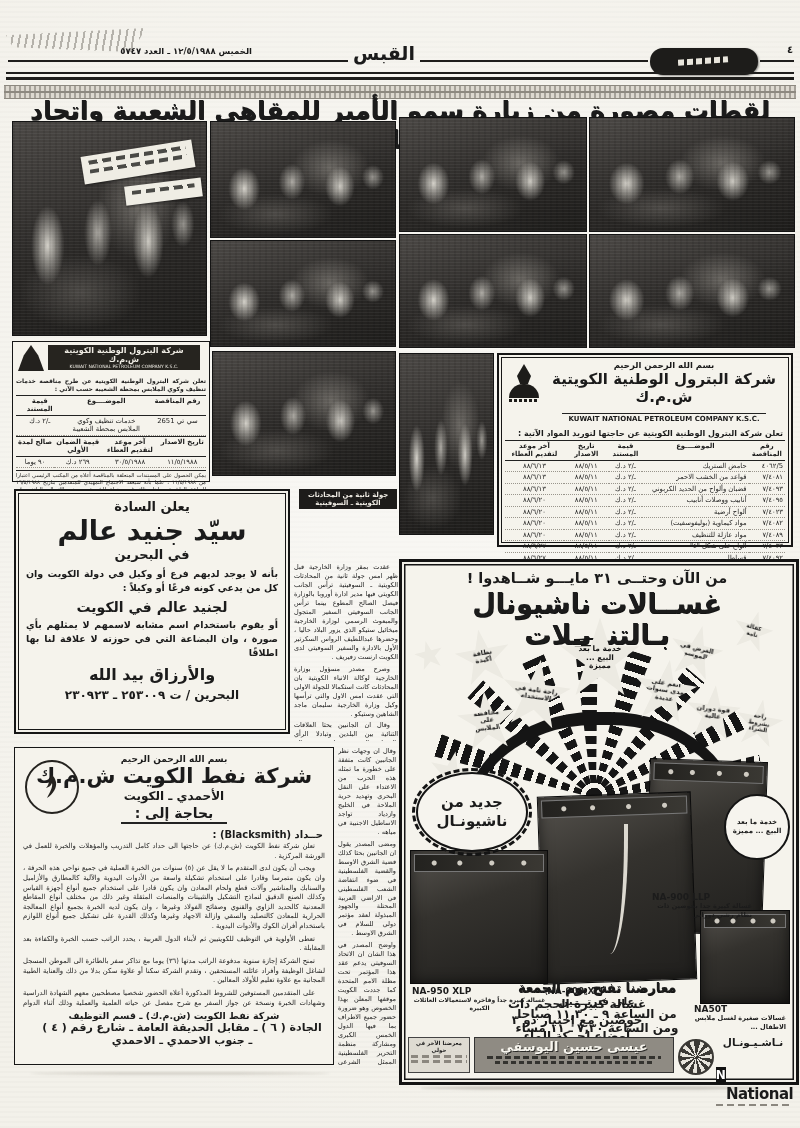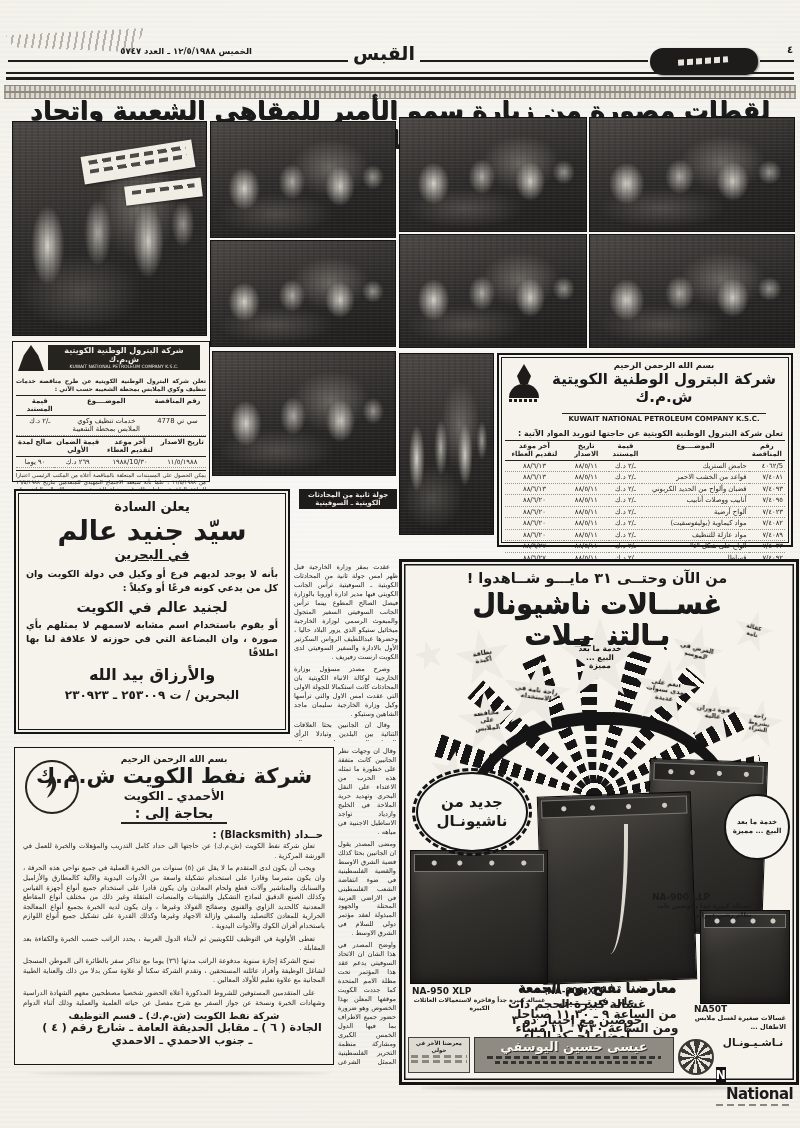--- a/index.html
+++ b/index.html
@@ -103,31 +103,31 @@
       <div style="margin-right:6px;margin-left:32px;background:#26241f;color:#efece4;text-align:center;padding:1px 0;">
         <div class="b" style="font-size:8px;">شركة البترول الوطنية الكويتية ش.م.ك</div>
         <div style="font-size:4.5px;direction:ltr;">KUWAIT NATIONAL PETROLEUM COMPANY  K.S.C.</div>
       </div>
     </div>
     <div class="b jt" style="font-size:6px;line-height:1.3;margin-top:2px;">تعلن شركة البترول الوطنية الكويتية عن طرح مناقصة خدمات تنظيف وكوي الملابس بمحطة الشعيبة حسب الآتي :</div>
     <div class="kt" style="grid-template-columns:30% 45% 25%;margin-top:2px;">
       <span class="hd c">رقم المناقصة</span>
       <span class="hd c">الموضــــوع</span>
       <span class="hd c">قيمة المستند</span>
-      <span class="cl c">سي تي 4778</span>
+      <span class="cl c">سي تي 2651</span>
       <span class="cl c">خدمات تنظيف وكوي الملابس بمحطة الشعيبة</span>
       <span class="cl c">ـ/٢ د.ك</span>
     </div>
     <div class="kt" style="grid-template-columns:25% 30% 25% 20%;">
       <span class="hd c">تاريخ الاصدار</span>
       <span class="hd c">آخر موعد لتقديم العطاء</span>
       <span class="hd c">قيمة الضمان الأولي</span>
       <span class="hd c">صالح لمدة</span>
       <span class="cl c">١١/٥/١٩٨٨</span>
-      <span class="cl c">٣٠/10/١٩٨٨</span>
+      <span class="cl c">٣٠/٥/١٩٨٨</span>
       <span class="cl c">٢٦٩ د.ك</span>
       <span class="cl c">٩٠ يوما</span>
     </div>
     <div class="jt" style="font-size:5.4px;line-height:1.3;margin-top:2px;border-top:1px solid #222;padding-top:1px;">يمكن الحصول على المستندات المتعلقة بالمناقصة أعلاه من المكتب الرئيسي اعتبارا من ١١/٥/١٩٨٨ ، علما بأنه سيعقد الاجتماع التمهيدي للمتقدمين بتاريخ ١٦/٥/١٩٨٨ الساعة العاشرة صباحا وذلك في محطة الشعيبة ، يرجى الاتصال بالهاتف رقم ٣٢٦٩٠٥٤ ـ داخلي ٤٣٩٠ لتسهيل تصاريح الدخول .</div>
   </div>
 
   <div class="abs frame2 rtl" style="left:497px;top:353px;width:296px;height:194px;padding:5px 6px;box-sizing:border-box;">
     <div style="position:relative;">
       <div style="position:absolute;left:4px;top:4px;width:30px;height:38px;">
         <div style="position:absolute;left:8px;top:0;width:14px;height:20px;background:#1d1c1a;clip-path:polygon(50% 0,100% 60%,78% 100%,22% 100%,0 60%);"></div>
@@ -213,21 +213,21 @@
   <div class="abs rtl jt" style="left:338px;top:747px;width:58px;height:318px;font-size:6.5px;line-height:1.38;overflow:hidden;">
     <p>وقال ان وجهات نظر الجانبين كانت متفقة على خطورة ما تمثله هذه الحرب من الاعتداء على النقل البحري وتهديد حرية الملاحة في الخليج وازدياد تواجد الاساطيل الاجنبية في مياهه .</p>
     <p>ومضى المصدر يقول ان الجانبين بحثا كذلك قضية الشرق الاوسط والقضية الفلسطينية في ضوء انتفاضة الشعب الفلسطيني في الاراضي العربية المحتلة والجهود المبذولة لعقد مؤتمر دولي للسلام في الشرق الاوسط .</p>
     <p>واوضح المصدر في هذا الشان ان الاتحاد السوفيتي يدعم عقد هذا المؤتمر تحت مظلة الامم المتحدة كما جددت الكويت موقفها المعلن بهذا الخصوص وهو ضرورة حضور جميع الاطراف بما فيها الدول الخمس الكبرى ومشاركة منظمة التحرير الفلسطينية الممثل الشرعي والوحيد للشعب الفلسطيني .</p>
 
   </div>
 
   <div class="abs frame2 rtl c" style="left:14px;top:489px;width:276px;height:245px;padding:8px 10px;box-sizing:border-box;">
     <div class="b" style="font-size:13px;">يعلن السادة</div>
     <div class="b" style="font-size:27px;letter-spacing:2px;margin-top:1px;">سيّد جنيد عالم</div>
-    <div class="b" style="font-size:13px;text-decoration:underline;margin-top:1px;">في البحرين</div>
+    <div class="b" style="font-size:13px;margin-top:1px;">في البحرين</div>
     <div class="b jt" style="font-size:9.5px;line-height:1.5;margin-top:5px;">بأنه لا يوجد لديهم فرع أو وكيل في دولة الكويت وان كل من يدعي كونه فرعًا أو وكيلاً :</div>
     <div class="b" style="font-size:14px;margin-top:3px;">لجنيد عالم في الكويت</div>
     <div class="b jt" style="font-size:9.5px;line-height:1.5;margin-top:3px;">أو يقوم باستخدام اسم مشابه لاسمهم لا يمثلهم بأي صورة ، وان البضاعة التي في حوزته لا علاقة لنا بها اطلاقًا</div>
     <div class="b" style="font-size:16px;margin-top:5px;">والأرزاق بيد الله</div>
     <div class="b" style="font-size:12px;margin-top:4px;">البحرين / ت ٢٥٣٠٠٩ ـ ٢٣٠٩٢٣</div>
   </div>
 
   <div class="abs frame1 rtl" style="left:14px;top:747px;width:320px;height:318px;padding:6px 8px;box-sizing:border-box;">
     <div style="position:absolute;left:10px;top:12px;width:50px;height:50px;border:2px solid #25231f;border-radius:50%;display:flex;align-items:center;justify-content:center;">
       <svg width="30" height="30" viewBox="0 0 30 30" aria-hidden="true">

